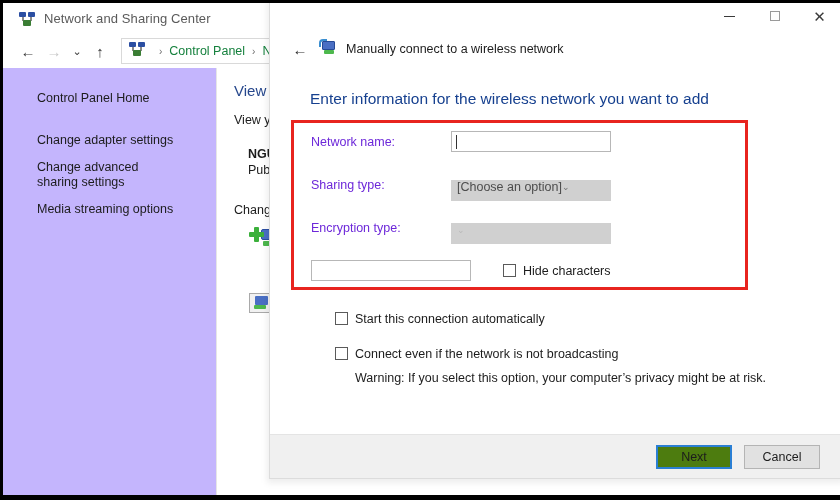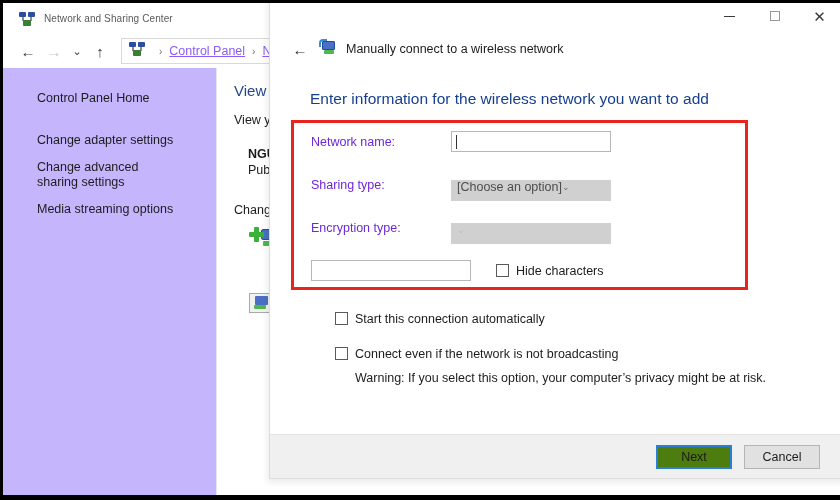--- a/index.html
+++ b/index.html
@@ -46,21 +46,21 @@
     display: flex;
     align-items: center;
   }
   #cp-titlebar .tb-icon {
     margin-left: 16px;
     margin-right: 9px;
     width: 16px; height: 16px;
     position: relative;
   }
   #cp-titlebar .tb-title {
-    font-size: 10px;
+    font-size: 13px;
     color: #5a5a5a;
     letter-spacing: 0.1px;
   }
 
   
   .netico {
     position: relative;
     width: 16px; height: 16px;
     display: inline-block;
   }
@@ -105,23 +105,22 @@
     border: 1px solid #d9d9d9;
     border-right: 0;
     display: flex;
     align-items: center;
     padding-left: 7px;
     box-sizing: border-box;
     overflow: hidden;
   }
   #addressbar .crumb {
     font-size: 12.5px;
-    color: #8b5cf6;
+    color: #15803d;
     white-space: nowrap;
-    text-decoration: underline;
   }
   #addressbar .sep {
     font-size: 10px;
     color: #6d6d6d;
     margin: 0 7px;
   }
 
   #cp-body {
     position: absolute;
     left: 0; top: 65px;
@@ -372,21 +371,21 @@
   .fselect.empty { color: transparent; }
   .fselect .chev {
     font-size: 9px;
     color: #707070;
   }
   .fselect.empty .chev { color: #b9b9b9; }
 
   .hidechars {
     display: flex;
     align-items: center;
-    margin-left: 10px;
+    margin-left: 17px;
     font-size: 12.5px;
     color: #1c1c1c;
     padding-left: 15px;
   }
 
   .cbox {
     width: 13px;
     height: 13px;
     border: 1px solid #5a5a5a;
     background: #ffffff;

